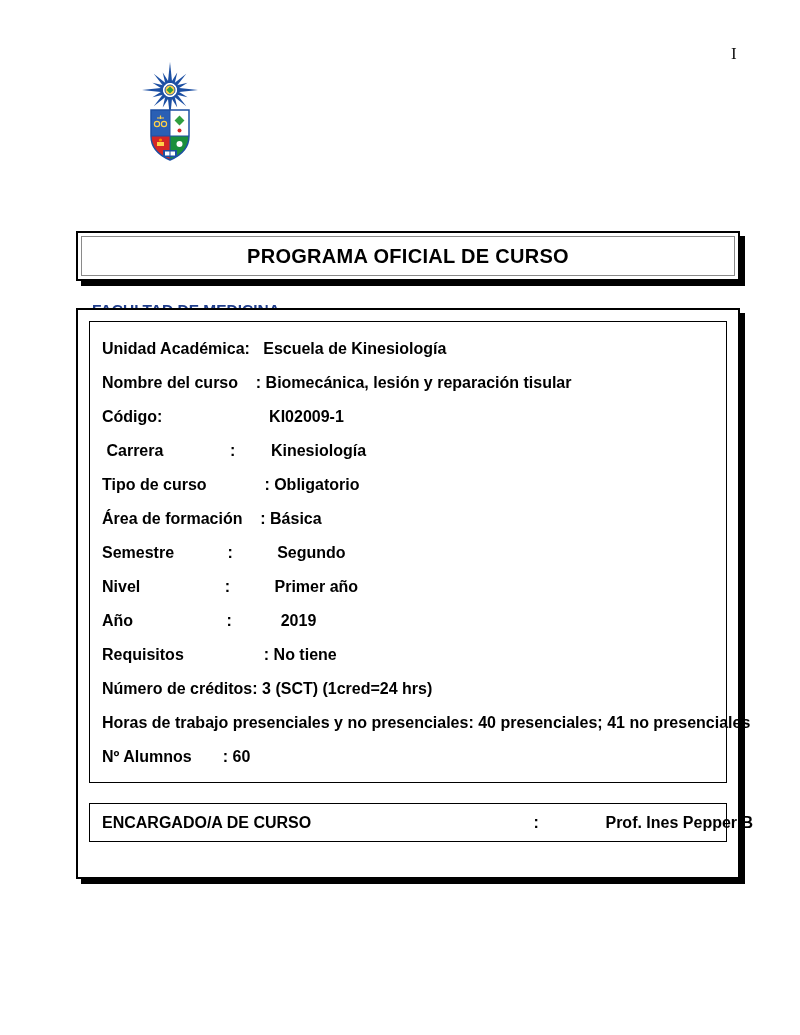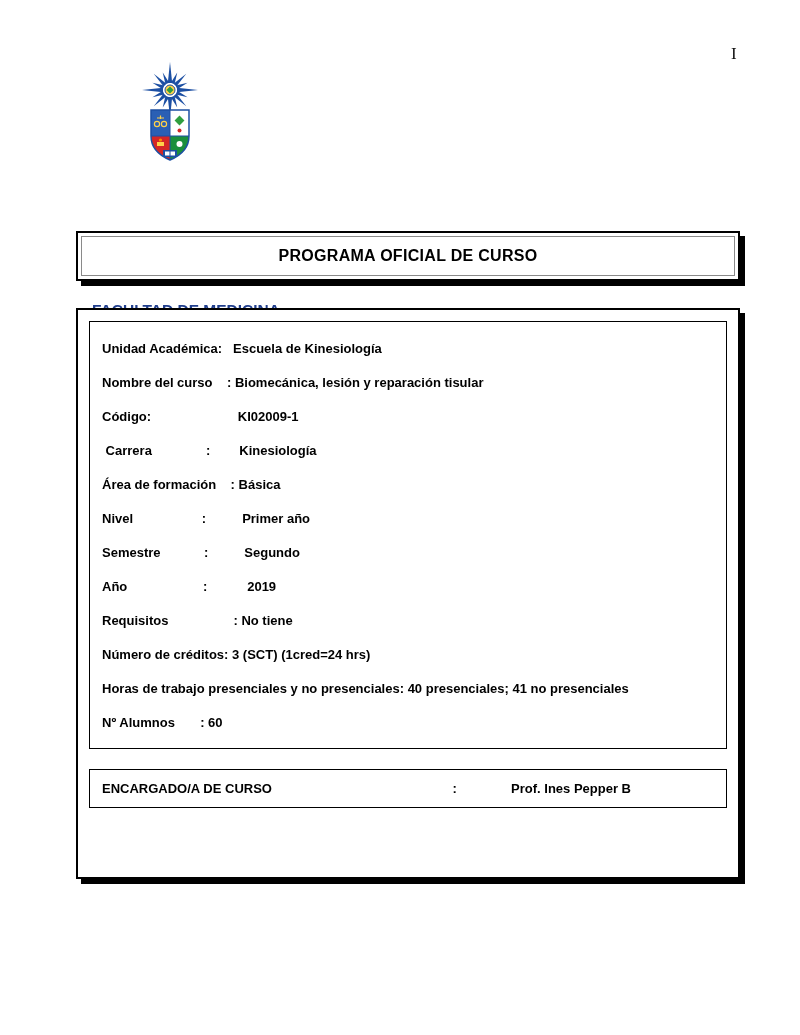--- a/index.html
+++ b/index.html
@@ -19,32 +19,32 @@
   }
   .title-box {
     position:absolute; left:76px; top:231px; width:664px; height:50px;
     border:2px solid #000; box-shadow:5px 5px 0 #000; background:#fff;
     box-sizing:border-box;
   }
   .title-inner {
     position:absolute; top:3px; left:3px; right:3px; bottom:3px;
     border:1px solid #8a8a8a;
     display:flex; align-items:center; justify-content:center;
-    font-weight:bold; font-size:16px; letter-spacing:0.3px;
+    font-weight:bold; font-size:20px; letter-spacing:0.3px;
   }
   .main-box {
     position:absolute; left:76px; top:308px; width:664px; height:571px;
     border:2px solid #000; box-shadow:5px 5px 0 #000; background:#fff;
     box-sizing:border-box; padding:11px;
   }
   .course-box {
     border:1px solid #000; padding:10px 8px 8px 12px;
   }
   .line {
-    font-weight:bold; font-size:13px; line-height:34px; white-space:pre;
+    font-weight:bold; font-size:16px; line-height:34px; white-space:pre;
   }
   .staff-box {
     border:1px solid #000; margin-top:20px; padding:2px 8px 2px 12px;
   }
   .staff-box .line { line-height:33px; }
 </style>
 </head>
 <body>
 
 <div class="page">
@@ -109,23 +109,24 @@
   <div class="title-box">
     <div class="title-inner">PROGRAMA OFICIAL DE CURSO</div>
   </div>
 
   <div class="main-box">
     <div class="course-box">
       <div class="line">Unidad Académica:   Escuela de Kinesiología</div>
       <div class="line">Nombre del curso    : Biomecánica, lesión y reparación tisular</div>
       <div class="line">Código:                        KI02009-1</div>
       <div class="line"> Carrera               :        Kinesiología</div>
+      <div class="line">Tipo de curso             : Obligatorio</div>
       <div class="line">Área de formación    : Básica</div>
+      <div class="line">Semestre            :          Segundo</div>
       <div class="line">Nivel                   :          Primer año</div>
-      <div class="line">Semestre            :          Segundo</div>
       <div class="line">Año                     :           2019</div>
       <div class="line">Requisitos                  : No tiene</div>
       <div class="line">Número de créditos: 3 (SCT) (1cred=24 hrs)</div>
       <div class="line">Horas de trabajo presenciales y no presenciales: 40 presenciales; 41 no presenciales</div>
       <div class="line">Nº Alumnos       : 60</div>
     </div>
     <div class="staff-box">
       <div class="line">ENCARGADO/A DE CURSO                                                  :               Prof. Ines Pepper B</div>
     </div>
   </div>

